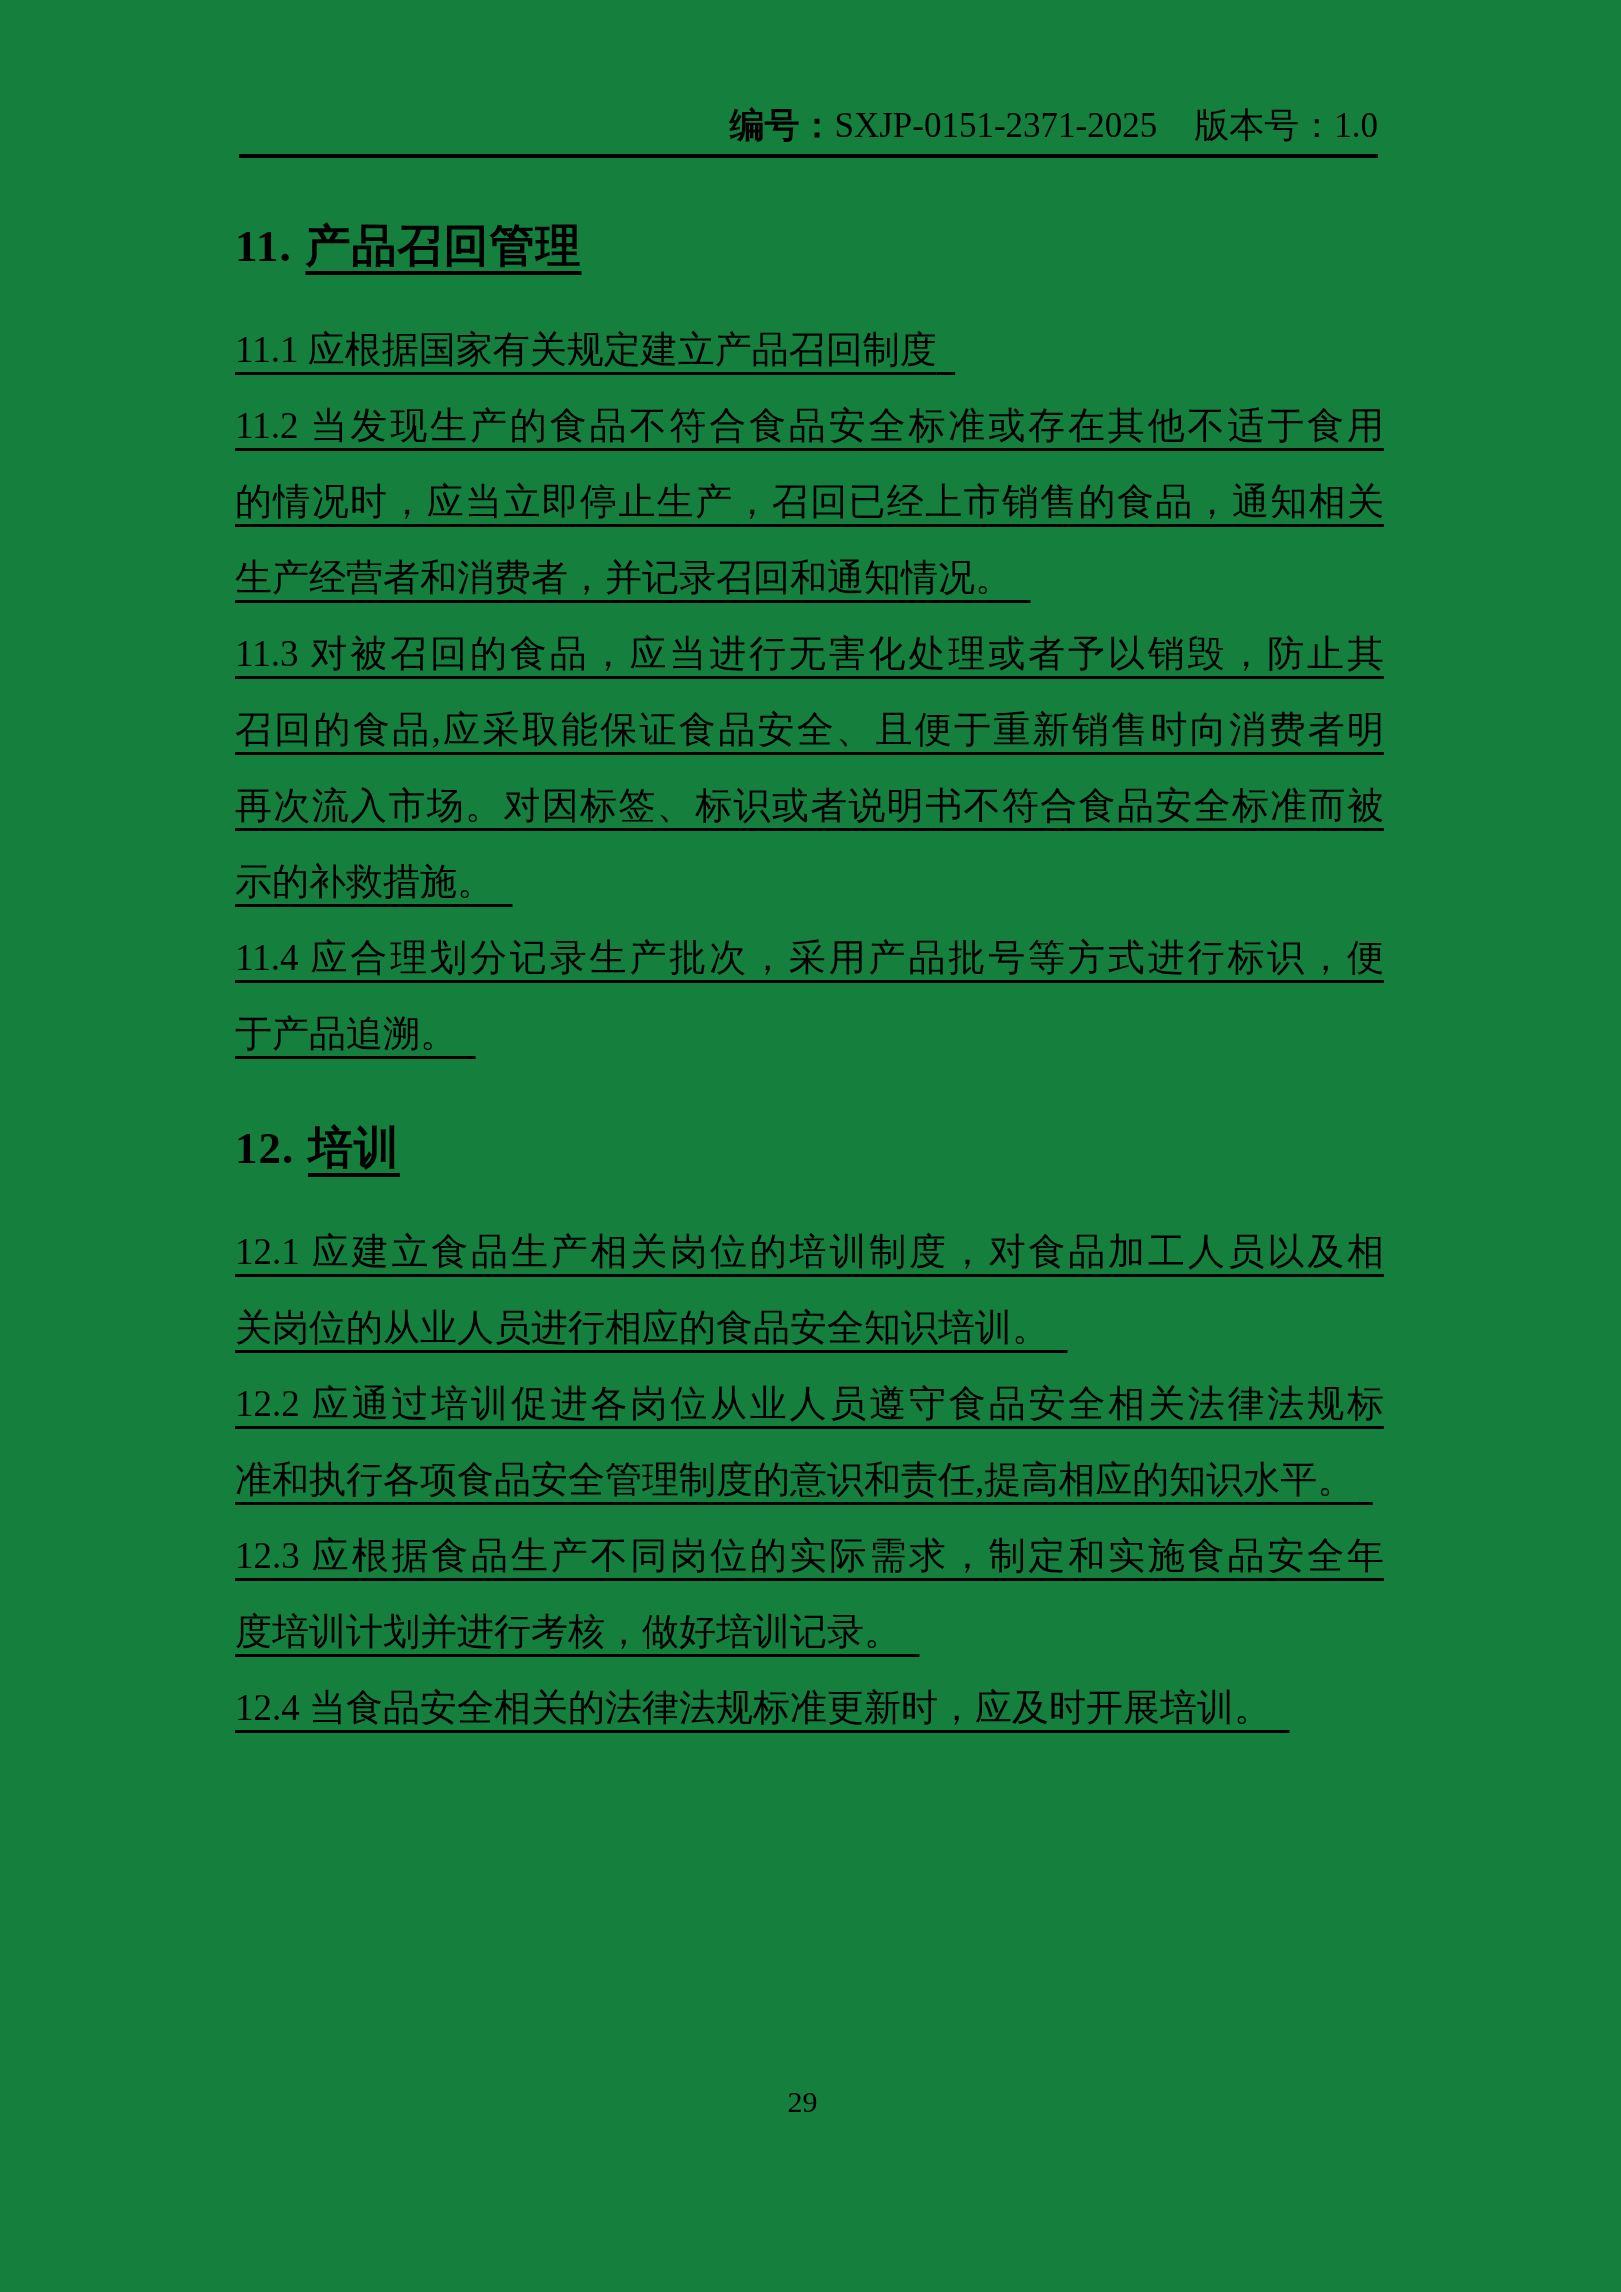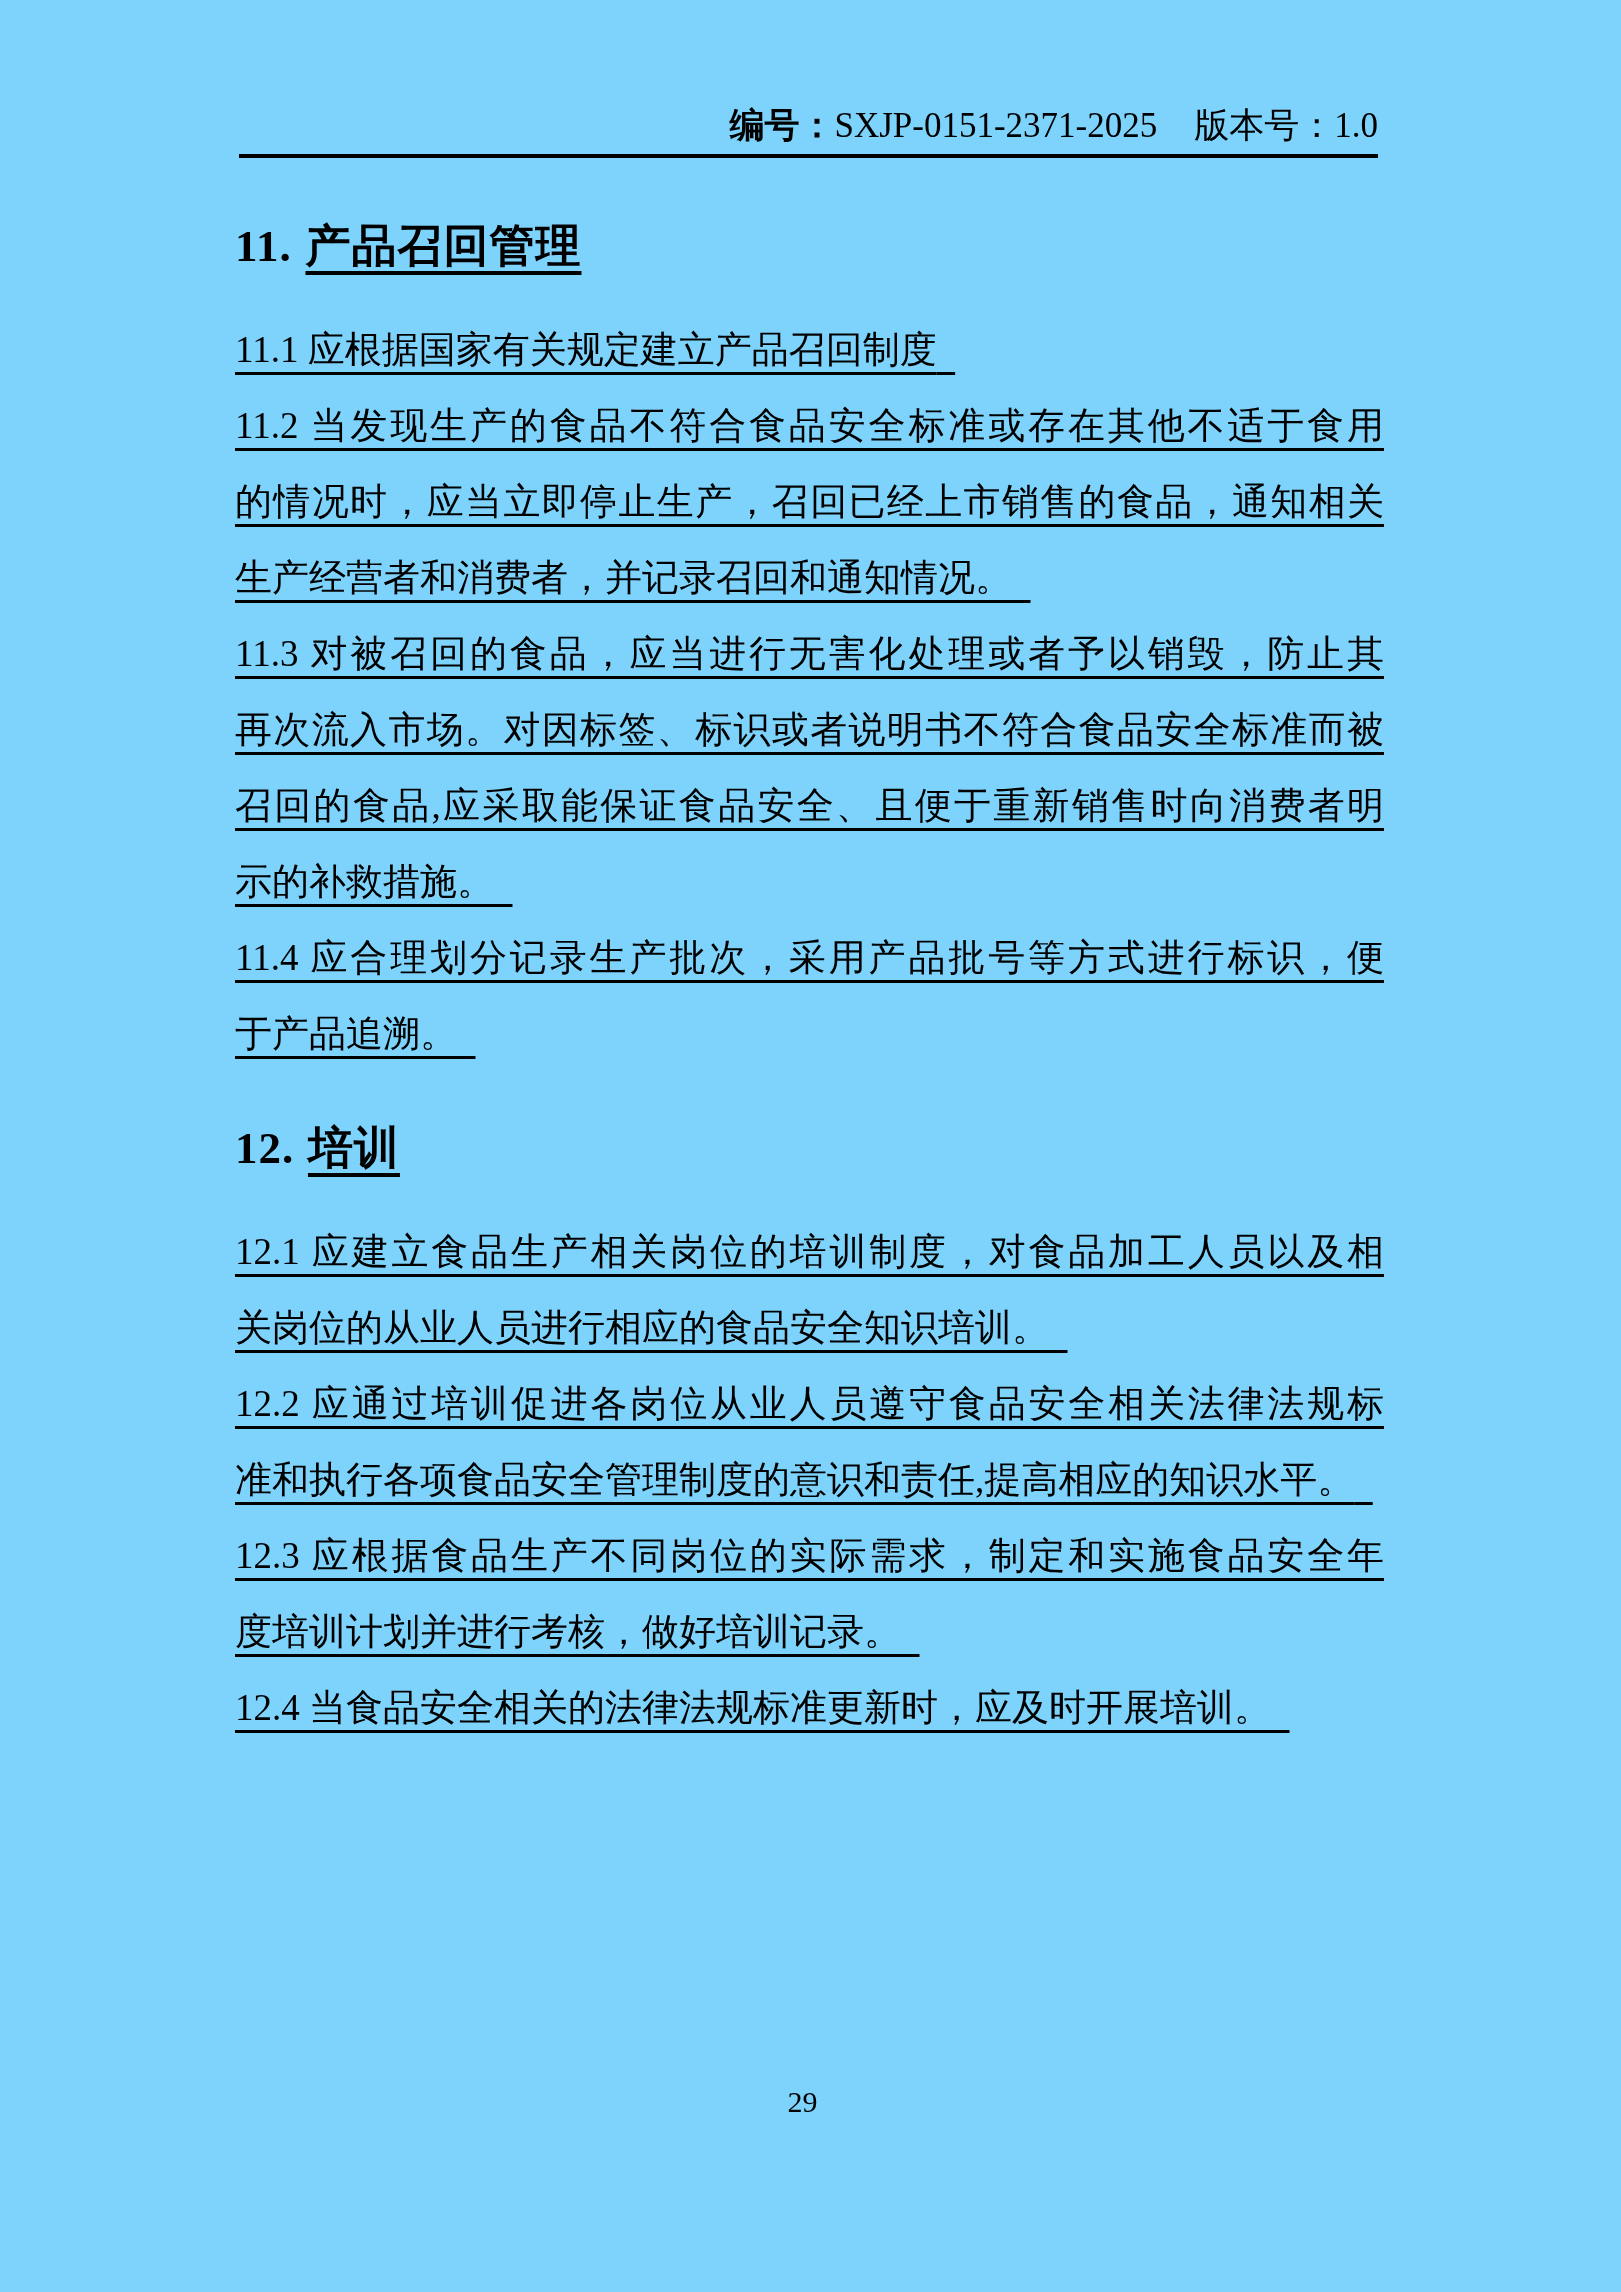--- a/index.html
+++ b/index.html
@@ -4,21 +4,21 @@
 <style>
   * { margin: 0; padding: 0; box-sizing: border-box; }
   html, body { background: #ffffff; }
   body {
     width: 1621px; height: 2293px;
     font-family: "Liberation Serif", "DejaVu Serif", serif;
     color: #000000;
     position: relative;
     overflow: hidden;
   }
-  .page { width: 1621px; height: 2293px; position: relative; background: #7dd3fc; }
+  .page { width: 1621px; height: 2293px; position: relative; background: #15803d; }
 
   
   .header {
     margin: 0 243px 0 239px;
     padding-top: 104px;
     padding-bottom: 6.9px;
     border-bottom: 4.9px solid #000000;
     text-align: right;
     font-size: 35px;
     line-height: 43px;
@@ -88,22 +88,22 @@
       <div class="para para-first">
         <div class="line last"><span>11.1 应根据国家有关规定建立产品召回制度</span></div>
       </div>
       <div class="para">
         <div class="line fill"><span>11.2 当发现生产的食品不符合食品安全标准或存在其他不适于食用</span></div>
         <div class="line fill"><span>的情况时，应当立即停止生产，召回已经上市销售的食品，通知相关</span></div>
         <div class="line last"><span>生产经营者和消费者，并记录召回和通知情况。</span></div>
       </div>
       <div class="para">
         <div class="line fill"><span>11.3 对被召回的食品，应当进行无害化处理或者予以销毁，防止其</span></div>
+        <div class="line fill"><span>召回的食品,应采取能保证食品安全、且便于重新销售时向消费者明</span></div>
         <div class="line fill"><span>再次流入市场。对因标签、标识或者说明书不符合食品安全标准而被</span></div>
-        <div class="line fill"><span>召回的食品,应采取能保证食品安全、且便于重新销售时向消费者明</span></div>
         <div class="line last"><span>示的补救措施。</span></div>
       </div>
       <div class="para">
         <div class="line fill"><span>11.4 应合理划分记录生产批次，采用产品批号等方式进行标识，便</span></div>
         <div class="line last"><span>于产品追溯。</span></div>
       </div>
     </div>
 
     <h1 class="sec" id="heading-12">
       <span class="num">12.</span><span class="title">培训</span>

